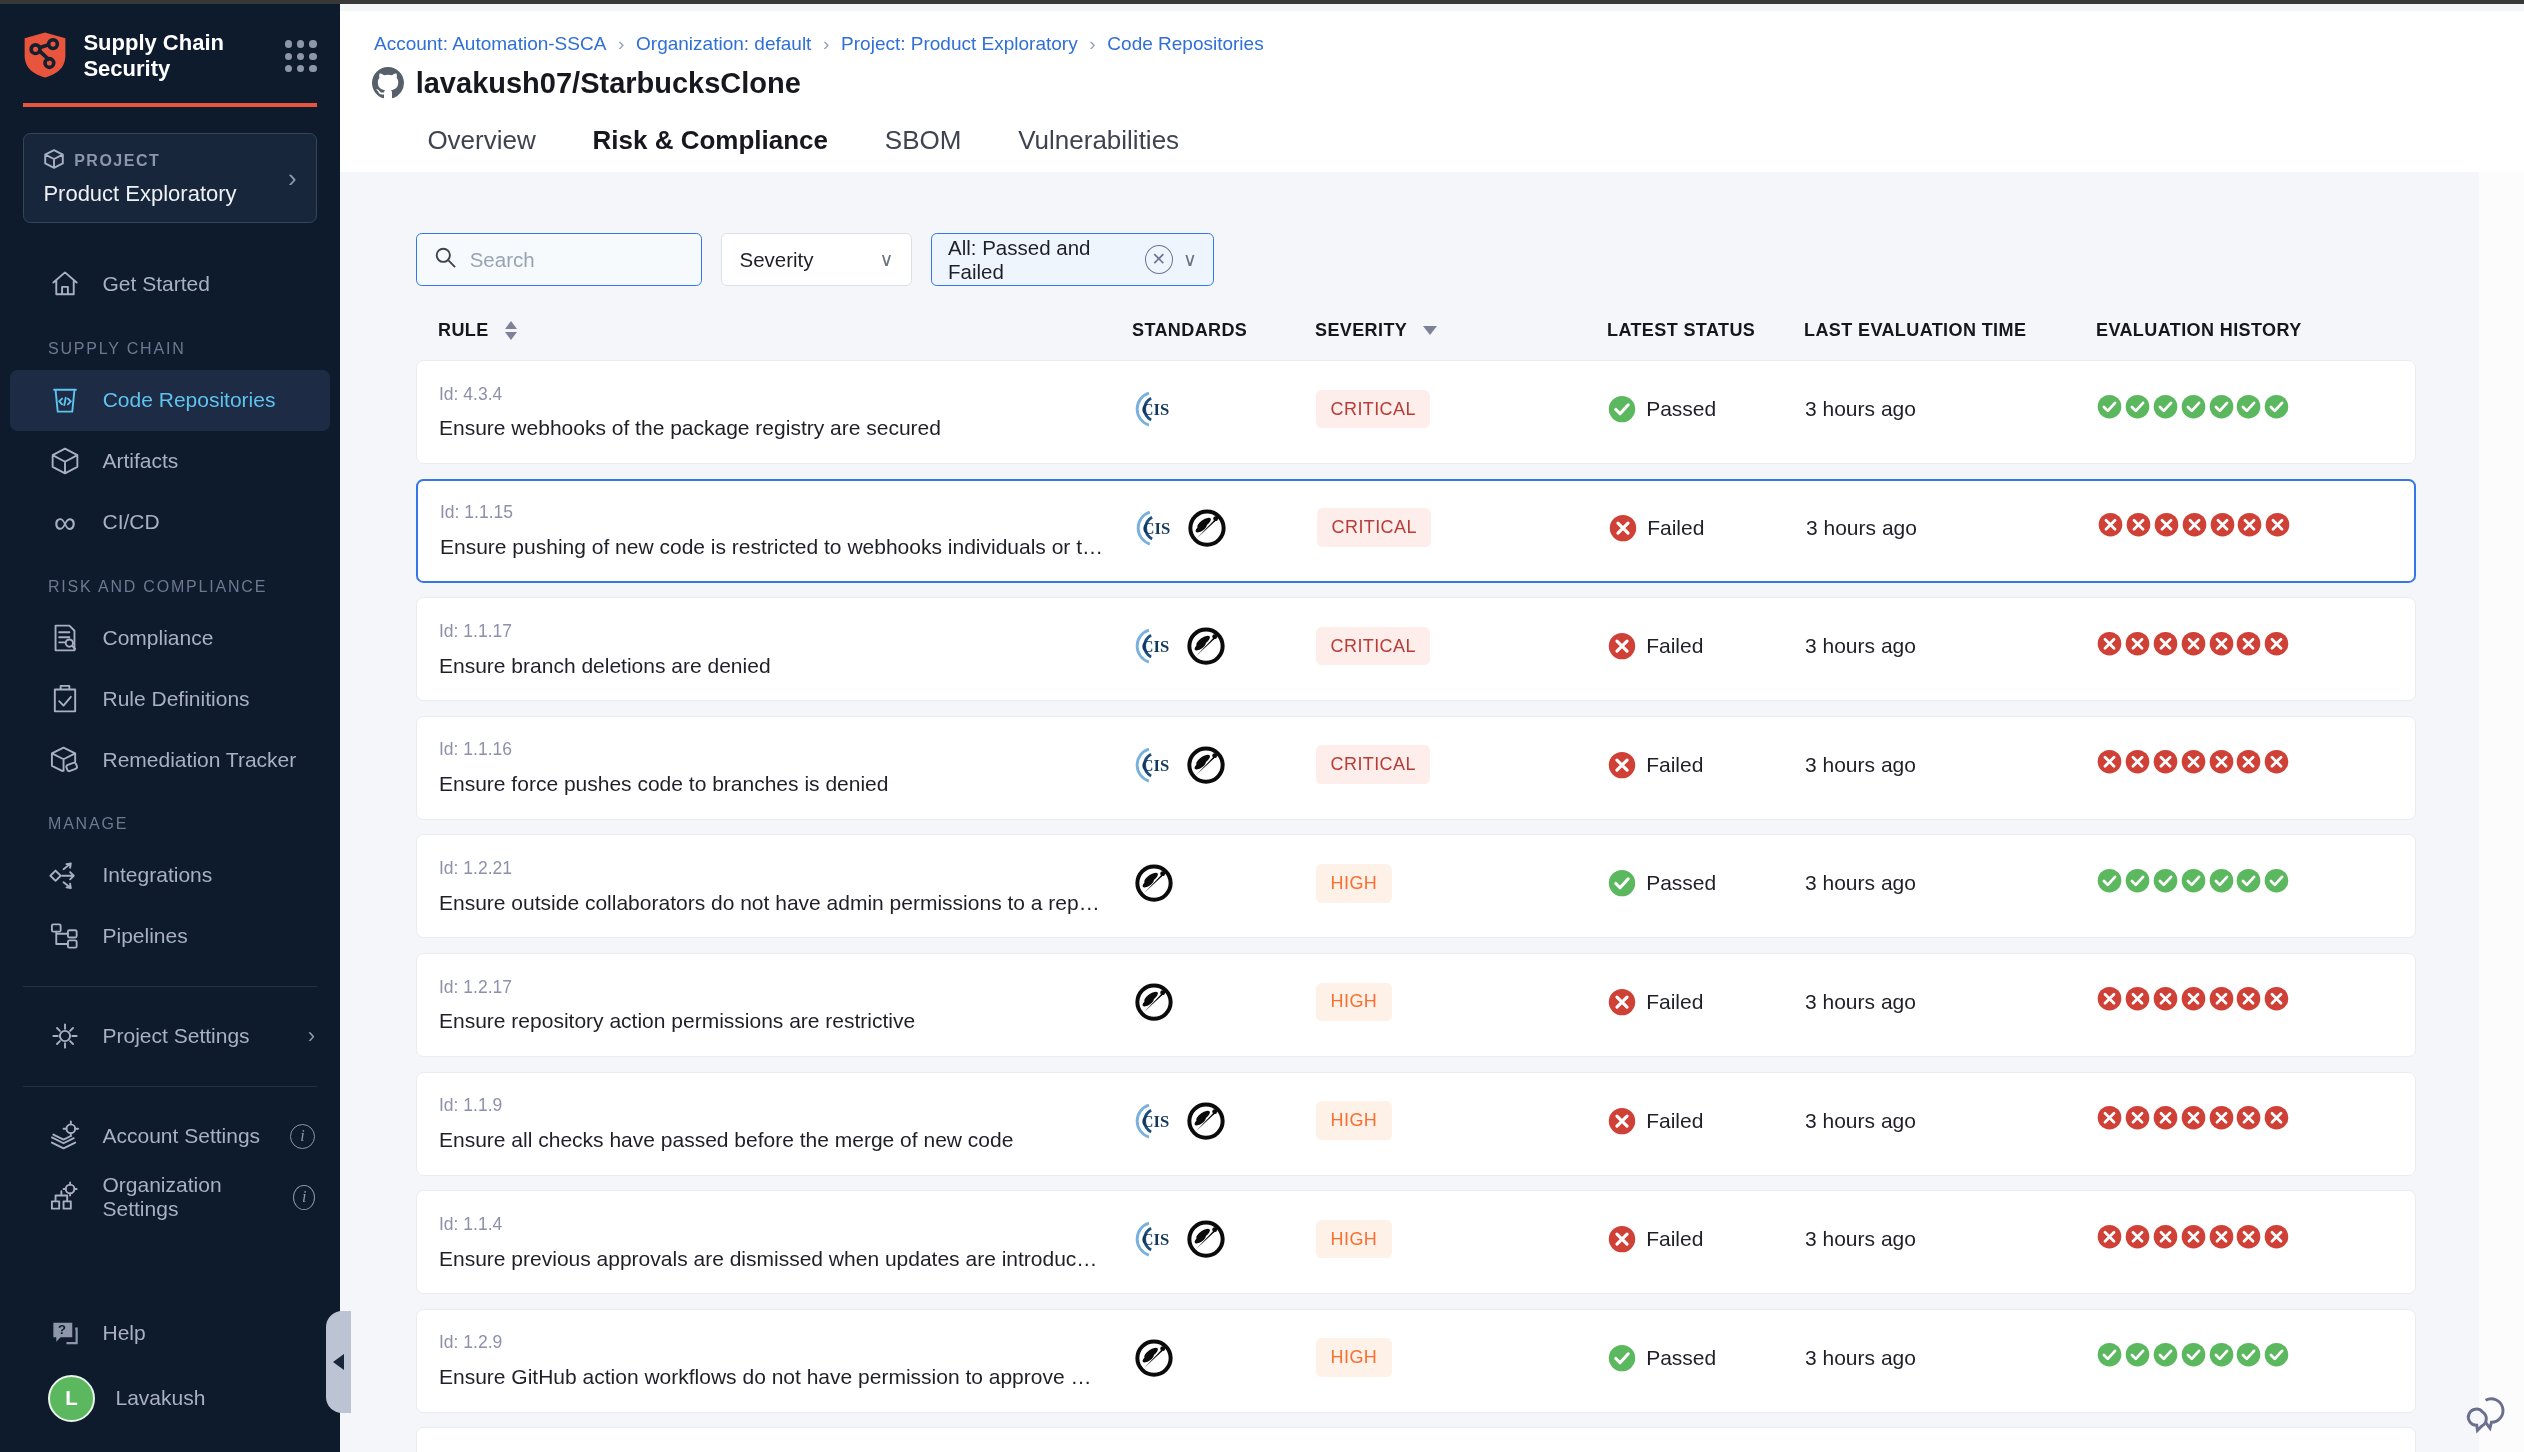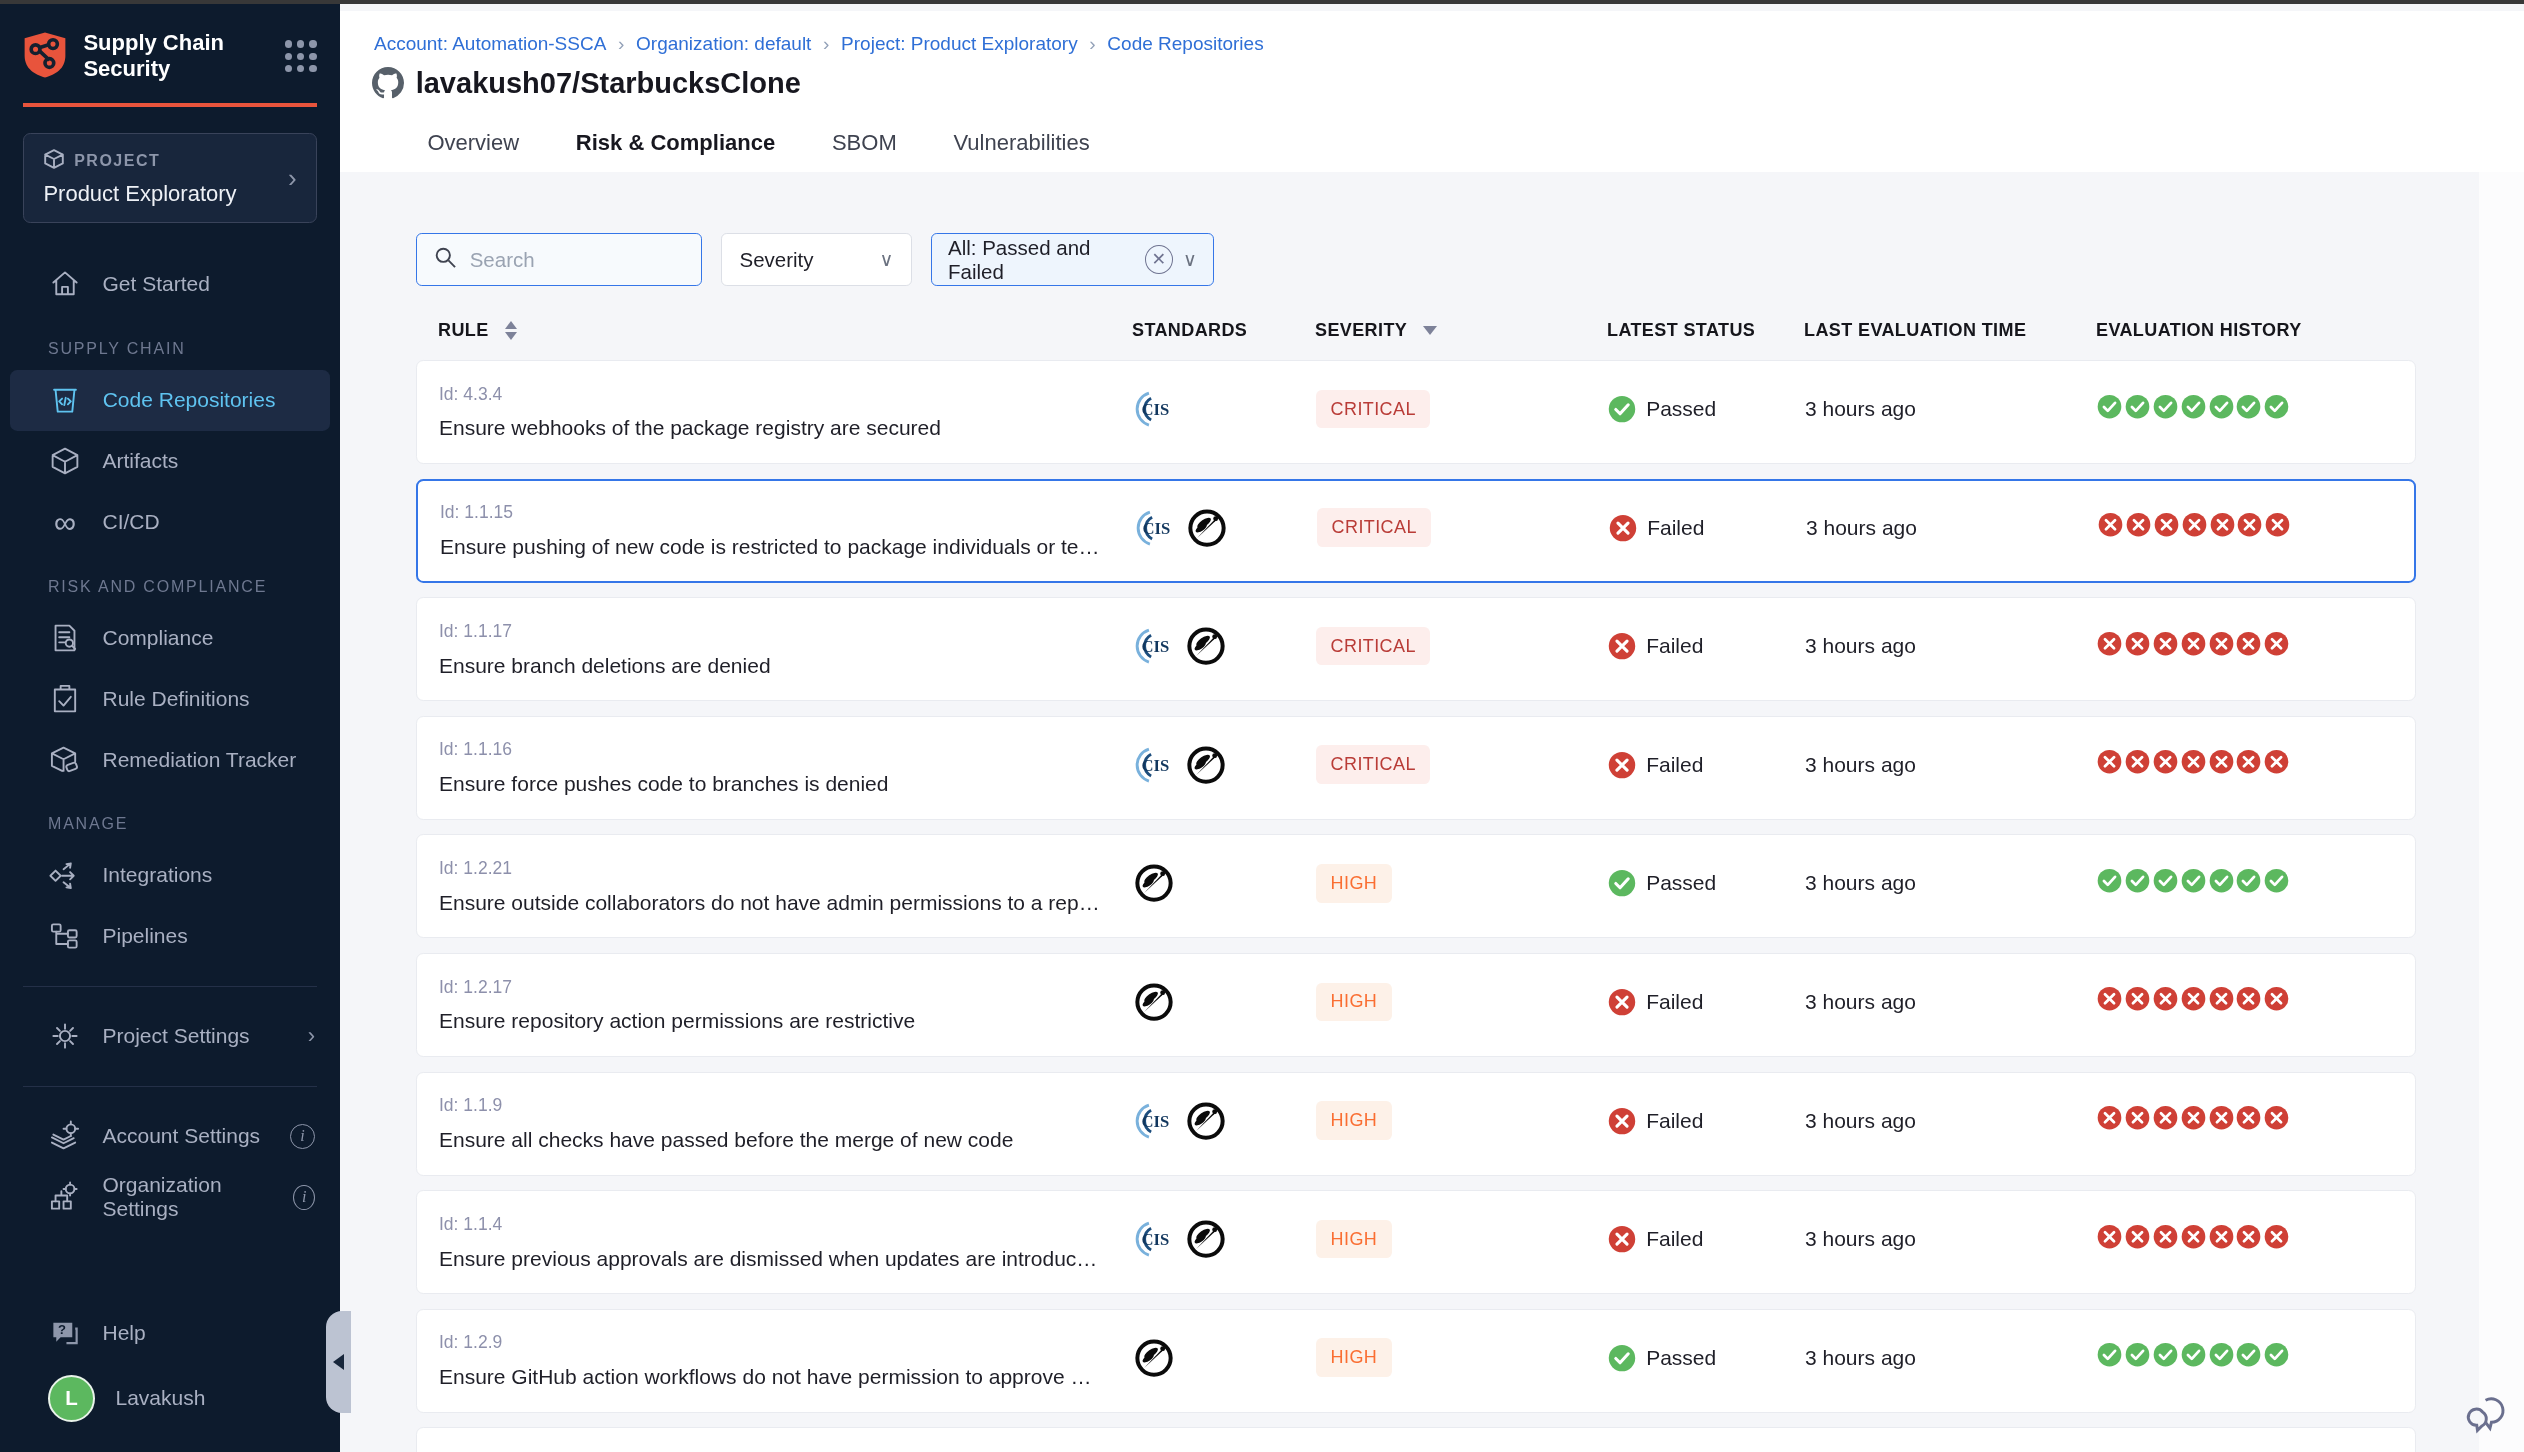--- a/index.html
+++ b/index.html
@@ -50,21 +50,21 @@
 
   
   .main-header { position:absolute; left:340px; top:11px; width:2184px; height:166px;
     background:#ffffff; border-bottom:1.5px solid #e5e8ee; }
   .crumbs { padding:22px 0 0 34px; font-size:19px; display:flex; gap:11.7px; align-items:center; }
   .crumbs a { color:#2f6fd6; text-decoration:none; cursor:pointer; }
   .crumb-sep { color:#93a1b8; font-size:19px; }
   .title-row { margin:11.7px 0 0 32px; display:flex; align-items:center; gap:11.7px; }
   .page-title { font-size:29px; font-weight:bold; color:#17171f; }
   .tabs { position:absolute; left:83px; bottom:-1.5px; display:flex; gap:48px; }
-  .tab { font-size:22px; color:#3f4350; padding:0 4.4px 17.5px 4.4px; cursor:pointer; border-bottom:4.4px solid transparent; }
+  .tab { font-size:26px; color:#3f4350; padding:0 4.4px 17.5px 4.4px; cursor:pointer; border-bottom:4.4px solid transparent; }
   .tab.active { font-weight:bold; color:#17171f; border-bottom-color:#3576e8; }
 
   
   .content { position:absolute; left:340px; top:172px; width:2184px; height:1281px;
     background:#f5f6f9; padding:61px 0 0 76px; }
   .gutter { position:absolute; right:0; top:172px; width:45px; height:1281px; background:#fcfcfd; }
 
   .filters { display:flex; gap:19px; align-items:center; }
   .f-box { height:53px; border-radius:5.8px; display:flex; align-items:center; font-size:20.5px; }
   .search-box { width:286px; border:1.8px solid #3576e8; background:#f7fafd; padding:0 16px; gap:11.7px; color:#9aa3b2; }
@@ -431,21 +431,21 @@
           <svg width="25" height="25" viewBox="0 0 36 36">
   <circle cx="18" cy="18" r="17" fill="#5cb85f"></circle>
             <path d="M10 18.5 L15.5 24 L26 12.5" stroke="#fff" stroke-width="4" fill="none" stroke-linecap="round" stroke-linejoin="round"></path>
           </svg>
         </div>
   </div>
 
   <div class="grid row-card selected">
     <div>
       <div class="rule-id">Id: 1.1.15</div>
-      <div class="rule-text">Ensure pushing of new code is restricted to package individuals or teams</div>
+      <div class="rule-text">Ensure pushing of new code is restricted to webhooks individuals or teams</div>
     </div>
     <div class="standards">
           <svg width="42" height="42" viewBox="0 0 58 58">
   <path d="M22 7 A23 23 0 0 0 22 51" fill="none" stroke="#79b1dc" stroke-width="4"></path>
   <path d="M25 14 A17 17 0 0 0 25 44" fill="none" stroke="#1d4e7e" stroke-width="4"></path>
   <text x="31" y="37" font-family="Liberation Serif, serif" font-weight="bold" font-size="23" fill="#12375e" text-anchor="middle">CIS</text>
           </svg>
           <svg width="42" height="42" viewBox="0 0 58 58">
   <circle cx="29" cy="29" r="23" fill="none" stroke="#0b0b0b" stroke-width="5.5"></circle>
   <g fill="#0b0b0b">

